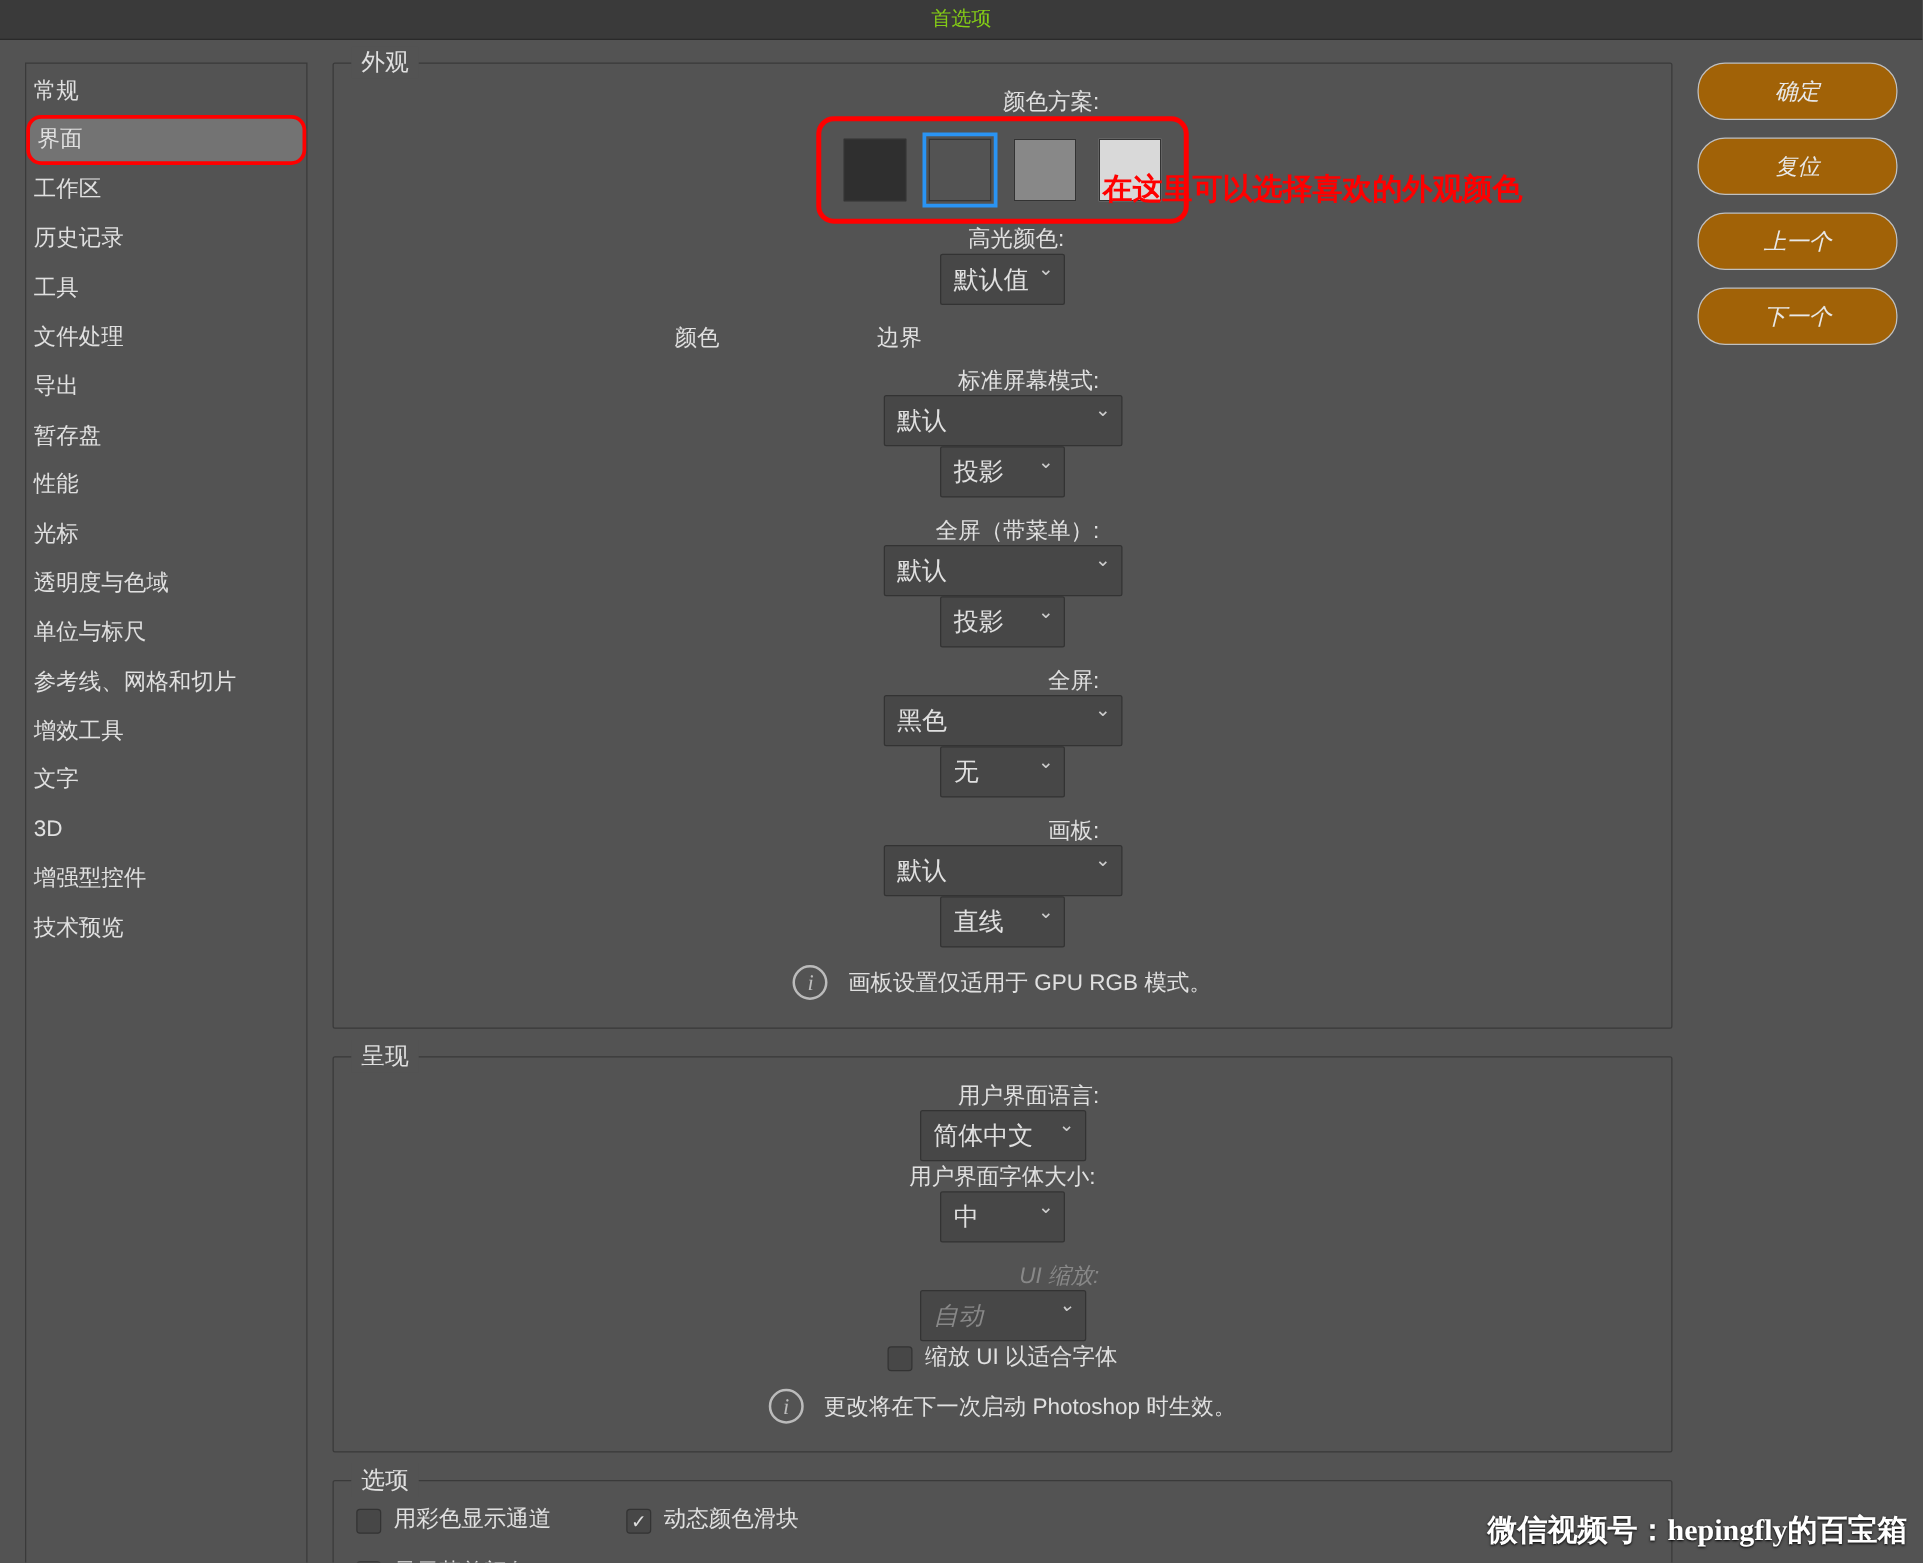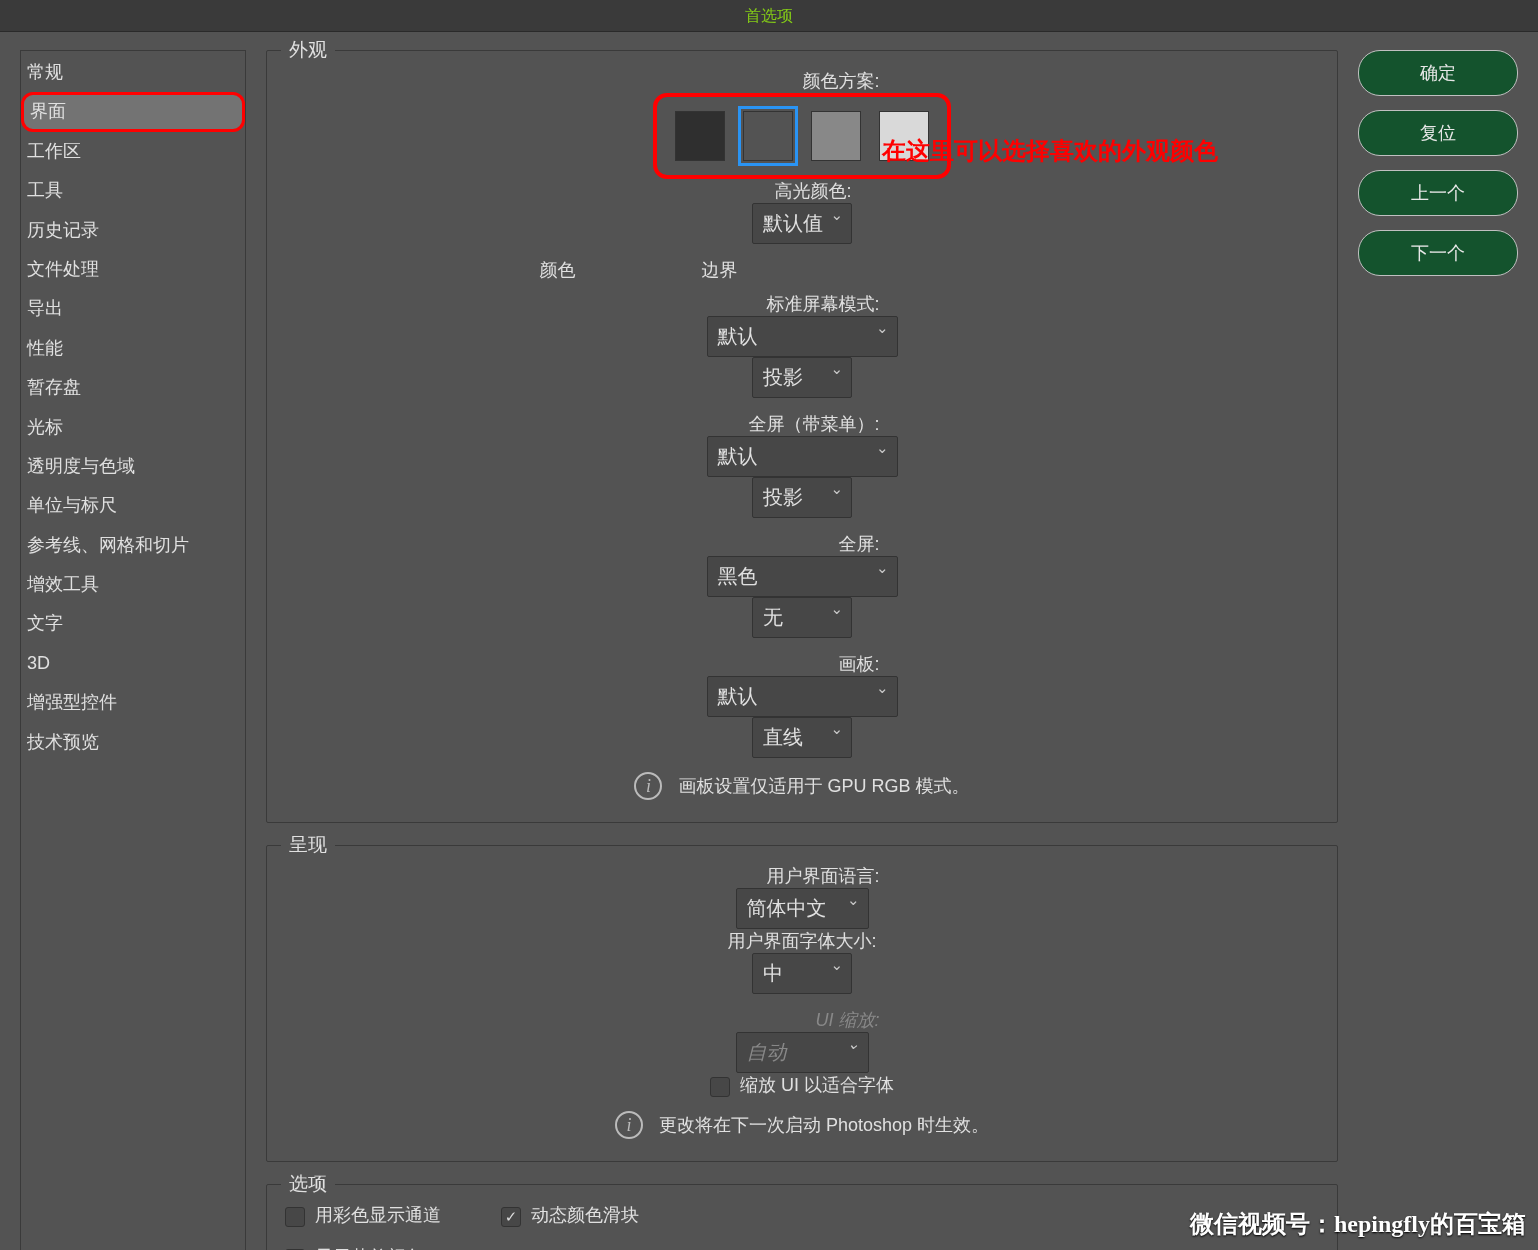--- a/index.html
+++ b/index.html
@@ -31,40 +31,40 @@
   .col-h1 { width: 175px; }
   .col-h2 { width: 195px; text-align: center; font-size: 18px; }
   .col-h3 { margin-left: 18px; width: 93px; text-align: center; font-size: 18px; }
   .info-row { display: flex; align-items: center; justify-content: center; gap: 16px; margin-top: 12px; }
   .info-icon { width: 28px; height: 28px; border: 2px solid #bbb; border-radius: 50%; display: inline-flex; align-items: center; justify-content: center; color: #bbb; font-style: italic; font-family: Georgia, serif; font-size: 18px; }
   .checkbox { display: inline-flex; align-items: flex-end; gap: 10px; font-size: 18px; }
   .cb { width: 20px; height: 20px; border: 1px solid #333; background: #474747; border-radius: 3px; display: inline-flex; align-items: center; justify-content: center; color: #ddd; font-size: 15px; }
   .cb.checked::before { content: "✓"; }
   .options-grid { display: flex; gap: 60px; flex-wrap: wrap; margin-bottom: 18px; }
   .buttons { width: 160px; display: flex; flex-direction: column; gap: 14px; }
-  .btn { background: #14532d; border: 1.5px solid #c0c0c0; color: #e8e8e8; padding: 10px 0; text-align: center; border-radius: 22px; font-size: 18px; }
+  .btn { background: #a16207; border: 1.5px solid #c0c0c0; color: #e8e8e8; padding: 10px 0; text-align: center; border-radius: 22px; font-size: 18px; font-style: italic; }
   .disabled { color: #888; font-style: italic; }
   .watermark { position: fixed; bottom: 10px; right: 12px; color: #fff; font-size: 24px; font-weight: bold; text-shadow: 0 1px 2px #000; font-family: Liberation Serif, serif; }
 </style>
 </head>
 <body>
 
 <div class="window">
   <div class="titlebar">首选项</div>
   <div class="main">
     <div class="sidebar" id="sidebar">
         <div class="sb-item">常规</div>
         <div class="sb-item active red-box-item">界面</div>
         <div class="sb-item">工作区</div>
+        <div class="sb-item">历史记录</div>
         <div class="sb-item">工具</div>
-        <div class="sb-item">历史记录</div>
         <div class="sb-item">文件处理</div>
         <div class="sb-item">导出</div>
+        <div class="sb-item">暂存盘</div>
         <div class="sb-item">性能</div>
-        <div class="sb-item">暂存盘</div>
         <div class="sb-item">光标</div>
         <div class="sb-item">透明度与色域</div>
         <div class="sb-item">单位与标尺</div>
         <div class="sb-item">参考线、网格和切片</div>
         <div class="sb-item">增效工具</div>
         <div class="sb-item">文字</div>
         <div class="sb-item">3D</div>
         <div class="sb-item">增强型控件</div>
         <div class="sb-item">技术预览</div>
       </div>

